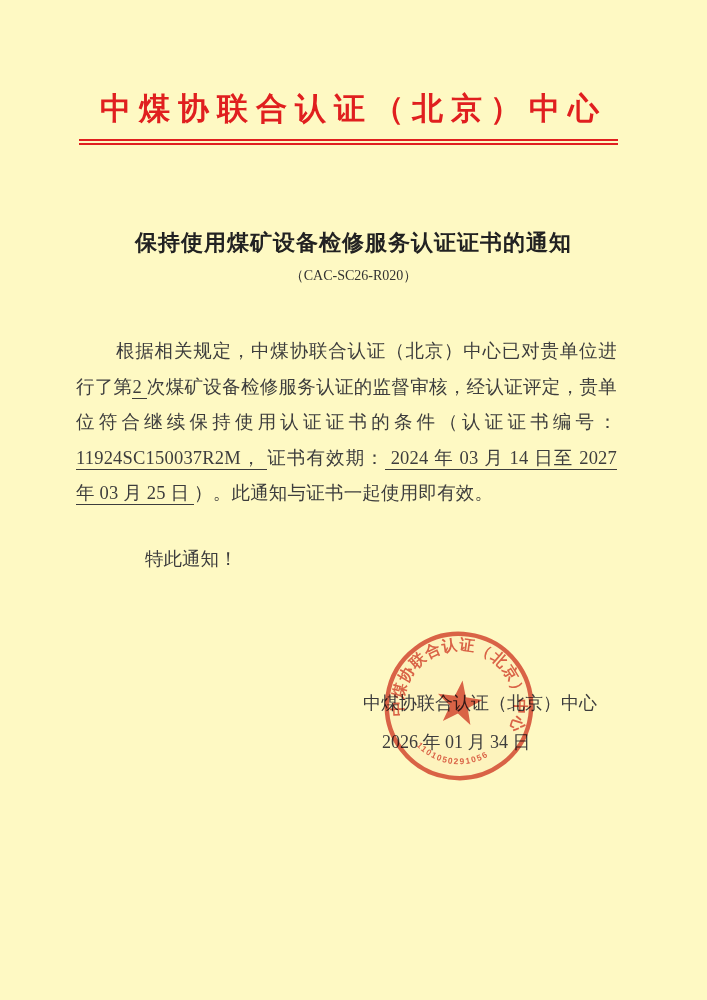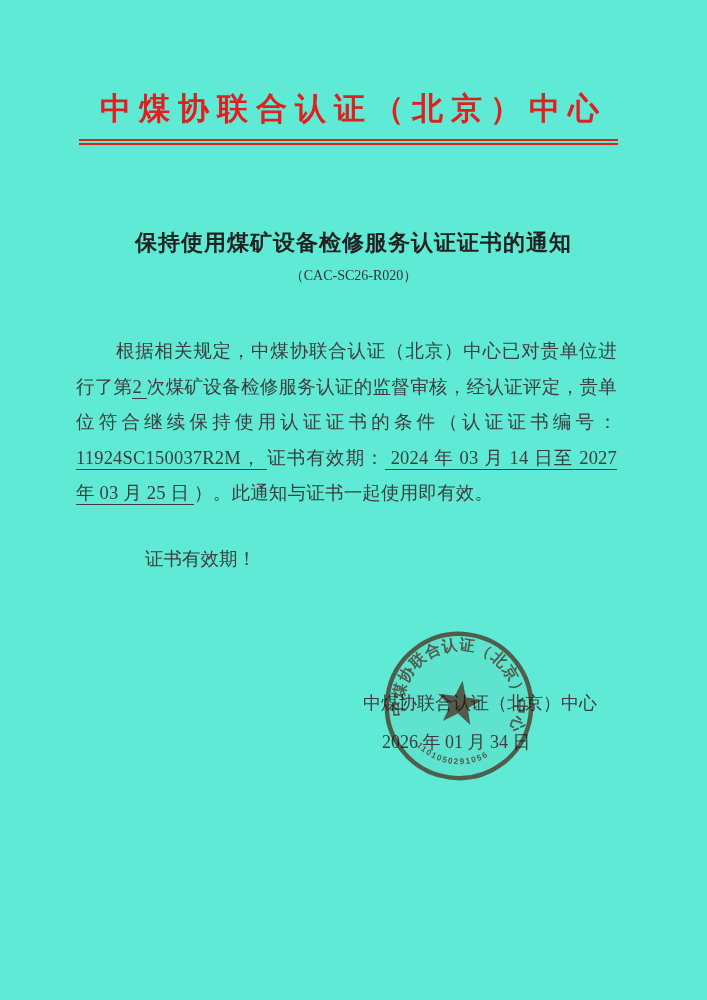--- a/index.html
+++ b/index.html
@@ -1,20 +1,20 @@
 <!DOCTYPE html>
 <html><head>
 <meta charset="utf-8">
 <style>
   html,body{margin:0;padding:0;background:#e8e8e8;}
   .page{
     position:relative;
     width:707px;height:1000px;
     margin:0 auto;
-    background:#5eead4;
+    background:#fef9c3;
     font-family:"Liberation Serif","DejaVu Serif",serif;
     color:#3d3d3d;
     overflow:hidden;
   }
   .org-header{
     position:absolute;top:88px;left:0;width:707px;
     text-align:center;
     font-family:"Liberation Sans","DejaVu Sans",sans-serif;
     font-weight:bold;
     font-size:31px;
@@ -104,21 +104,21 @@
 
   <div class="divider"></div>
 
   <div class="doc-title">保持使用煤矿设备检修服务认证证书的通知</div>
 
   <div class="doc-code">（CAC-SC26-R020）</div>
 
 
   <div class="body-text"><span>根据相关规定，中煤协联合认证（北京）中心已对贵单位进行了第</span><span class="u">2 </span><span>次煤矿设备检修服务认证的监督审核，经认证评定，贵单位符合继续保持使用认证证书的条件（认证证书编号：</span><span class="u"> 11924SC150037R2M， </span><span>证书有效期：</span><span class="u"> 2024 年 03 月 14 日至 2027 年 03 月 25 日 </span><span>）。此通知与证书一起使用即有效。</span></div>
 
-  <div class="closing">证书有效期！</div>
+  <div class="closing">特此通知！</div>
 
   <div class="signature-org">中煤协联合认证（北京）中心</div>
 
   <div class="signature-date">2026 年 01 月 34 日</div>
 
   <svg class="seal" viewBox="0 0 160 160" xmlns="http://www.w3.org/2000/svg">
     <g transform="rotate(8 80 80)">
       <circle cx="80" cy="80" r="73" fill="rgba(226,110,100,0.05)" stroke="#d44a3e" stroke-width="4.5"></circle>
       <path id="sealTopArc" d="M 26.4 99.5 A 57 57 0 1 1 133.6 99.5" fill="none"></path>
       <path id="sealBottomArc" d="M 28.9 109.5 A 59 59 0 0 0 131.1 109.5" fill="none"></path>

